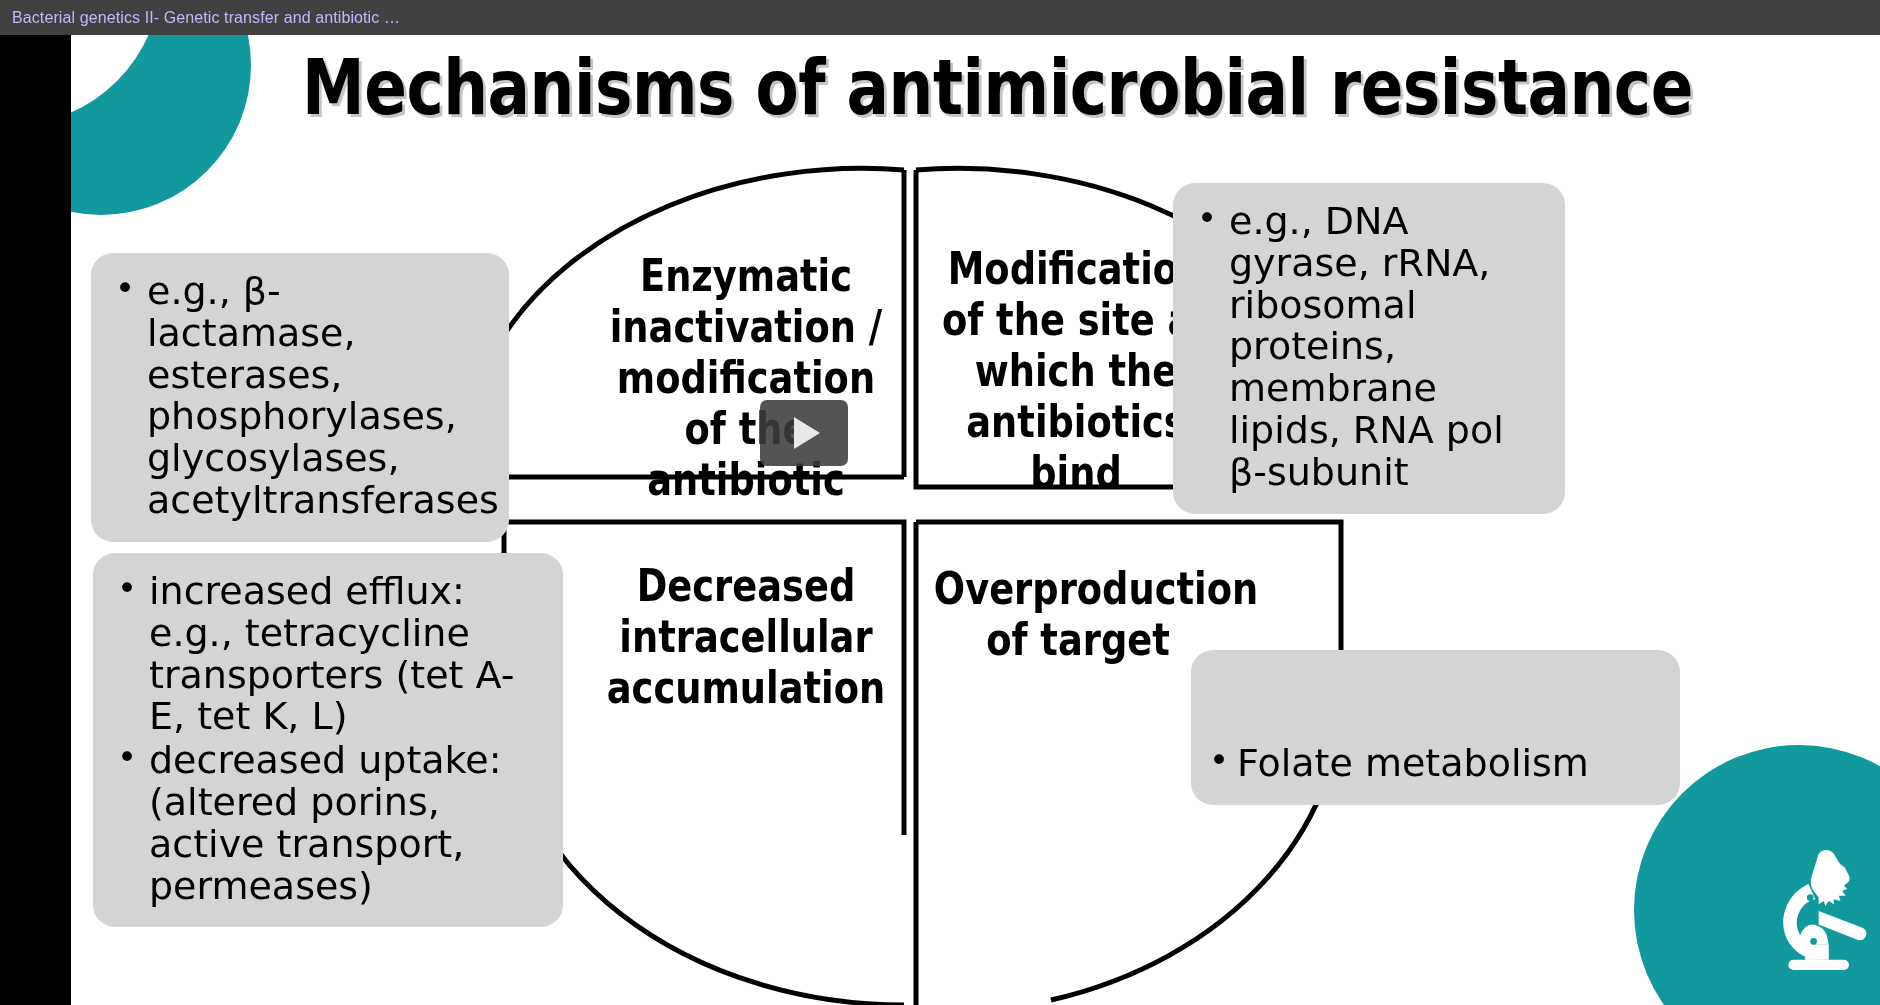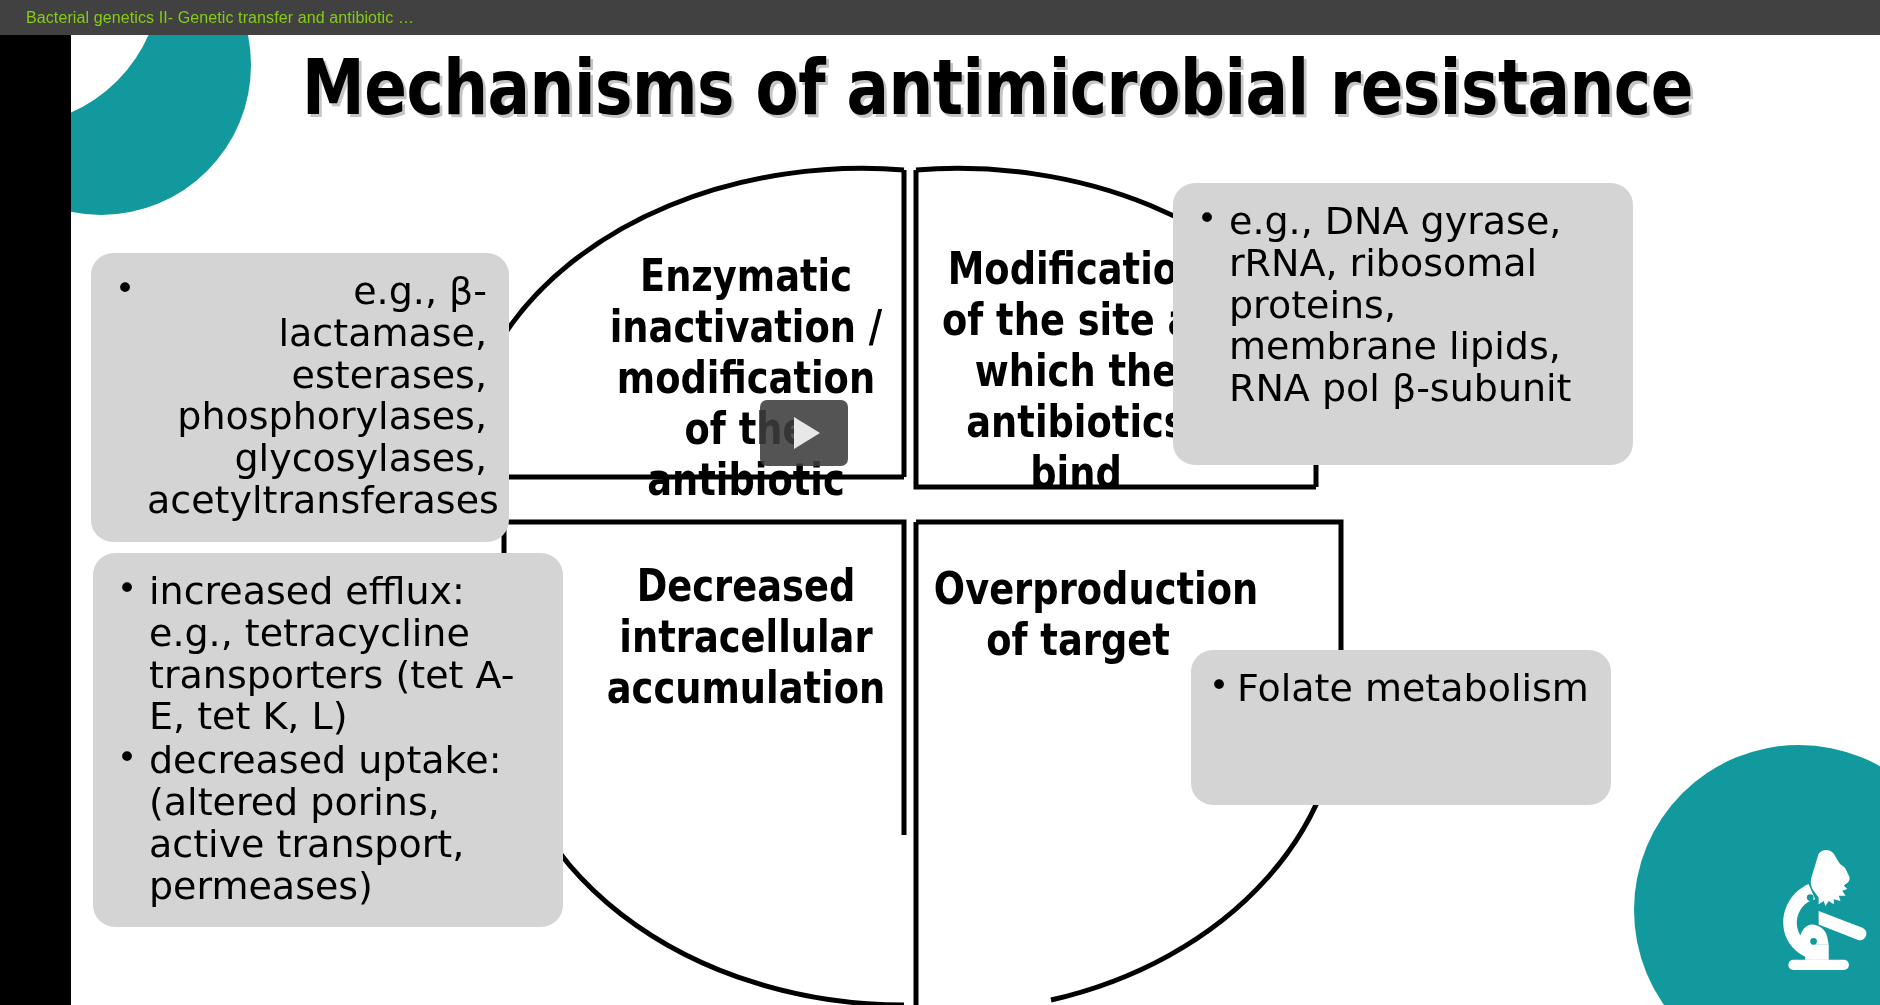--- a/index.html
+++ b/index.html
@@ -27,24 +27,24 @@
     position: absolute;
     left: 0; top: 0;
     width: 1880px;
     height: 35px;
     background: rgba(70,70,70,0.92);
     z-index: 60;
     display: flex;
     align-items: center;
   }
   #titlebar .title-text {
-    color: #84cc16;
+    color: #c4b5fd;
     font-size: 16px;
     font-family: "Liberation Sans", sans-serif;
-    padding-left: 26px;
+    padding-left: 12px;
     letter-spacing: 0.1px;
     white-space: nowrap;
     overflow: hidden;
     text-overflow: ellipsis;
     max-width: 1700px;
   }
 
   
   #slide {
     position: absolute;
@@ -213,41 +213,40 @@
     top: -3px;
     font-size: 34px;
     line-height: 1.22;
   }
 
   #callout-enzymes {
     left: 20px;
     top: 218px;
     width: 418px;
     min-height: 222px;
-    text-align: right;
   }
   #callout-targets {
     left: 1102px;
     top: 148px;
-    width: 460px;
+    width: 392px;
     min-height: 282px;
   }
   #callout-uptake {
     left: 22px;
     top: 518px;
     width: 470px;
     min-height: 330px;
   }
   #callout-folate {
     left: 1120px;
     top: 615px;
-    width: 420px;
+    width: 489px;
     min-height: 155px;
     display: flex;
-    align-items: flex-start;
+    align-items: flex-end;
   }
   #callout-folate li { padding-left: 28px; }
   #callout-folate li::before { left: 0px; }
 
   
   #play-button {
     position: absolute;
     left: 760px;
     top: 400px;
     width: 88px;

